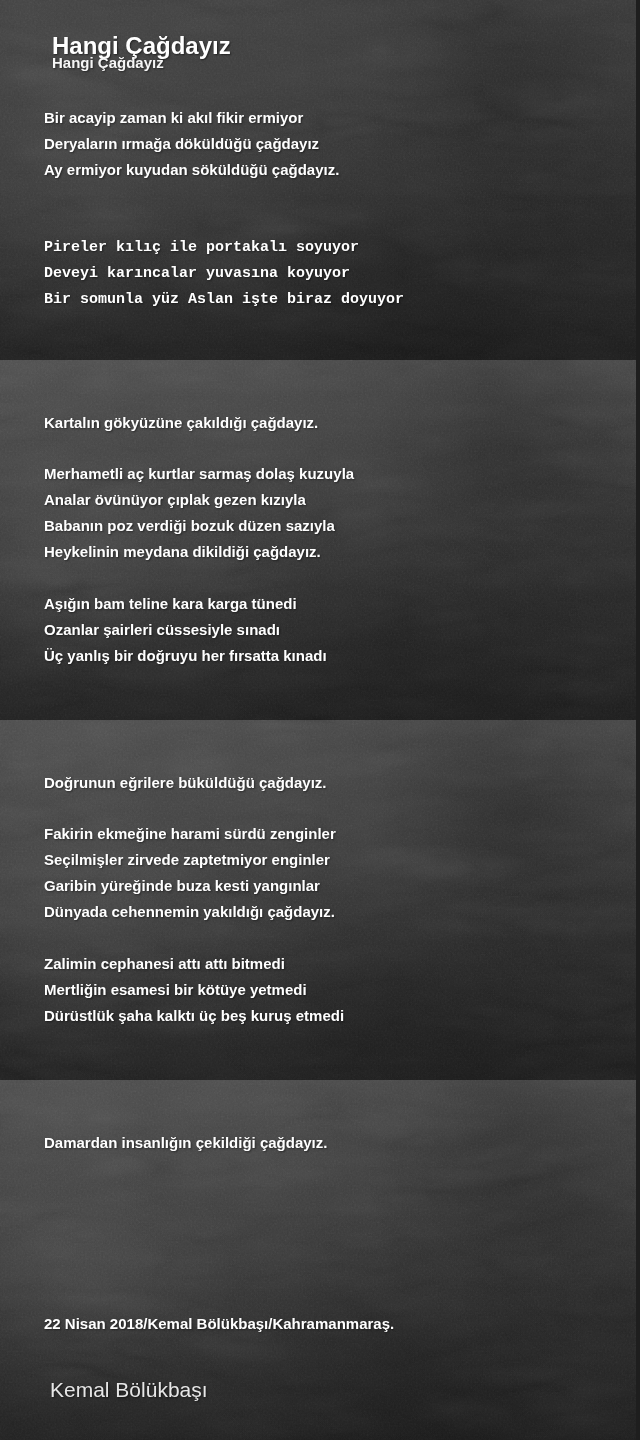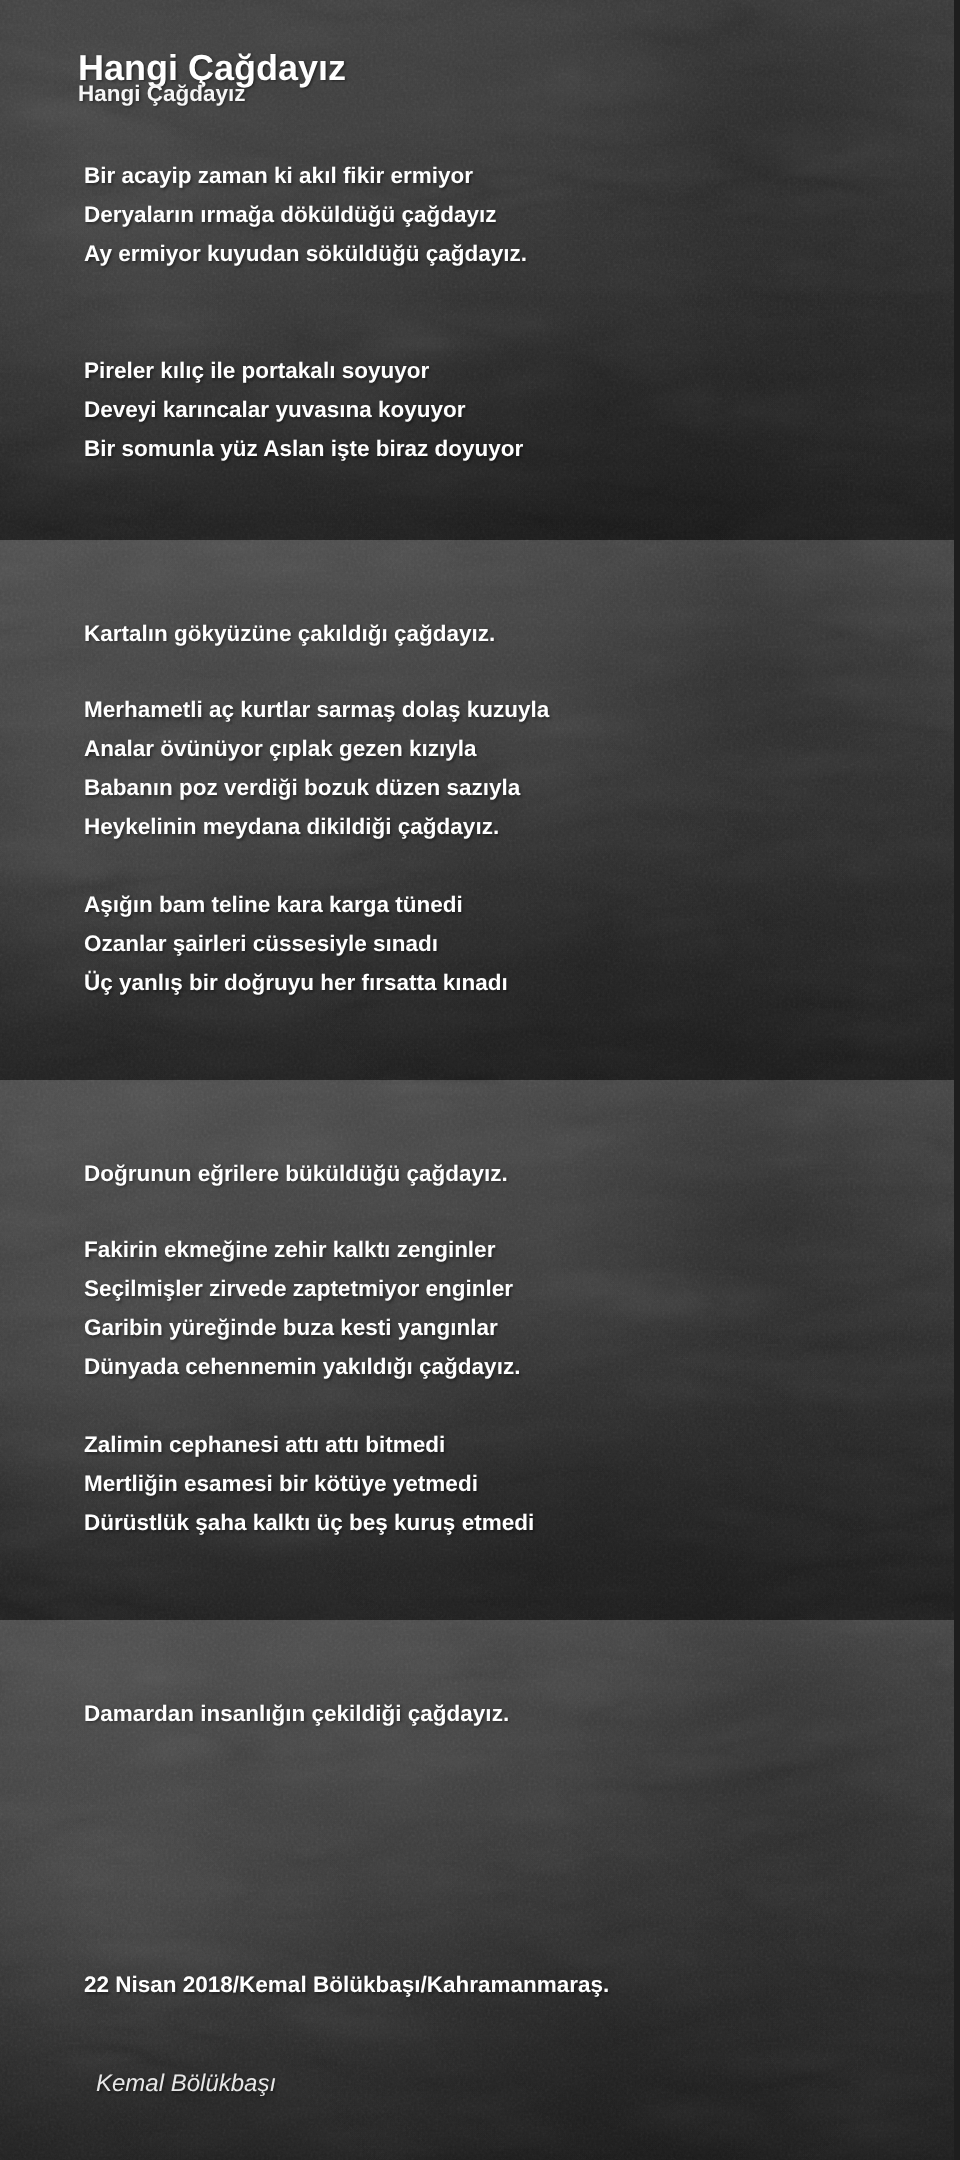--- a/index.html
+++ b/index.html
@@ -29,47 +29,47 @@
       radial-gradient(240px 170px at 97% 60%, rgba(0,0,0,0.18), rgba(0,0,0,0) 70%),
       radial-gradient(210px 160px at 14% 52%, rgba(255,255,255,0.04), rgba(255,255,255,0) 70%),
       linear-gradient(90deg, rgba(0,0,0,0) 0%, rgba(0,0,0,0.06) 45%, rgba(0,0,0,0.18) 80%, rgba(0,0,0,0.13) 100%),
       linear-gradient(180deg, #454545 0%, #424242 28%, #3a3a3a 55%, #2e2e2e 80%, #222222 100%);
   }
   .texture{
     position:absolute;inset:0;z-index:6;
     mix-blend-mode:soft-light;
     pointer-events:none;
   }
-  .block{position:absolute;left:56px;right:28px;z-index:3;}
+  .block{position:absolute;left:44px;right:28px;z-index:3;}
   .title{
     top:14px;left:52px;
     font-size:24px;font-weight:700;line-height:31px;
     color:#ffffff;
     text-shadow:1px 1px 2px rgba(0,0,0,0.55);
   }
   .subtitle{
     top:52px;left:52px;
     font-size:15px;font-weight:700;line-height:22px;
     color:#f5f5f5;
     text-shadow:1px 1px 2px rgba(0,0,0,0.55);
   }
   .stanza .line{
     font-size:15px;font-weight:700;line-height:26px;
     color:#ffffff;
     text-shadow:1px 1px 2px rgba(0,0,0,0.5);
     white-space:nowrap;
   }
   .pos-title-a{top:105px;}
-  .pos-title-b{top:235px;}
+  .pos-title-b{top:235px;font-family:Liberation Mono, monospace;}
   .pos-b1{top:50px;}
   .pos-b2{top:101px;}
   .pos-b3{top:231px;}
   .signature{
-    top:296px;left:64px;
-    font-size:16px;font-weight:400;font-style:italic;line-height:28px;
+    top:296px;left:50px;
+    font-size:21px;font-weight:400;line-height:28px;
     color:#e6e6e6;
     text-shadow:1px 1px 2px rgba(0,0,0,0.5);
   }
 </style>
 </head>
 <body>
 
 <div class="page">
 
   <section class="slide slide--first">
@@ -102,21 +102,21 @@
       <div class="line">Babanın poz verdiği bozuk düzen sazıyla</div>
       <div class="line">Heykelinin meydana dikildiği çağdayız.</div>
     </div>
   </section>
 
   <section class="slide">
     <div class="block stanza pos-b1">
       <div class="line">Doğrunun eğrilere büküldüğü çağdayız.</div>
     </div>
     <div class="block stanza pos-b2">
-      <div class="line">Fakirin ekmeğine zehir kalktı zenginler</div>
+      <div class="line">Fakirin ekmeğine harami sürdü zenginler</div>
       <div class="line">Seçilmişler zirvede zaptetmiyor enginler</div>
       <div class="line">Garibin yüreğinde buza kesti yangınlar</div>
       <div class="line">Dünyada cehennemin yakıldığı çağdayız.</div>
     </div>
     <div class="block stanza pos-b3">
       <div class="line">Zalimin cephanesi attı attı bitmedi</div>
       <div class="line">Mertliğin esamesi bir kötüye yetmedi</div>
       <div class="line">Dürüstlük şaha kalktı üç beş kuruş etmedi</div>
     </div>
   </section>

